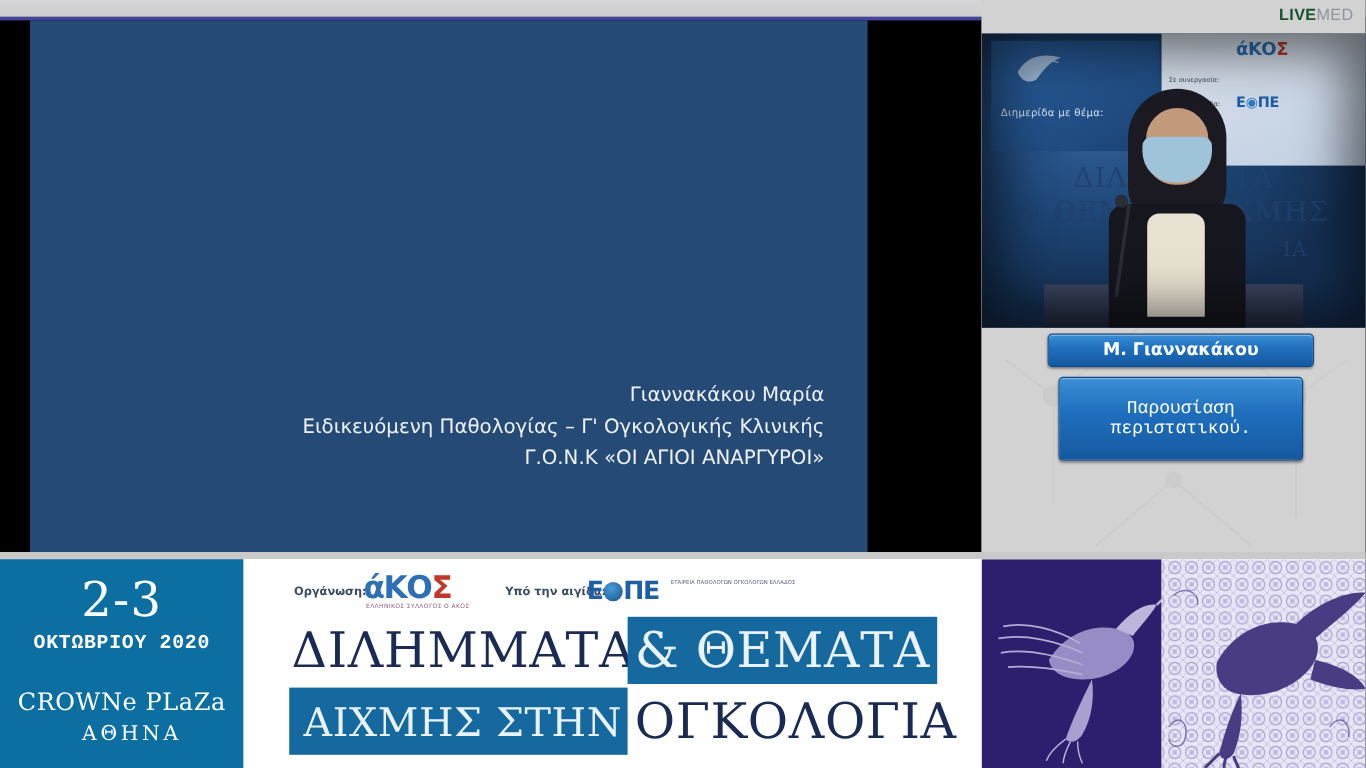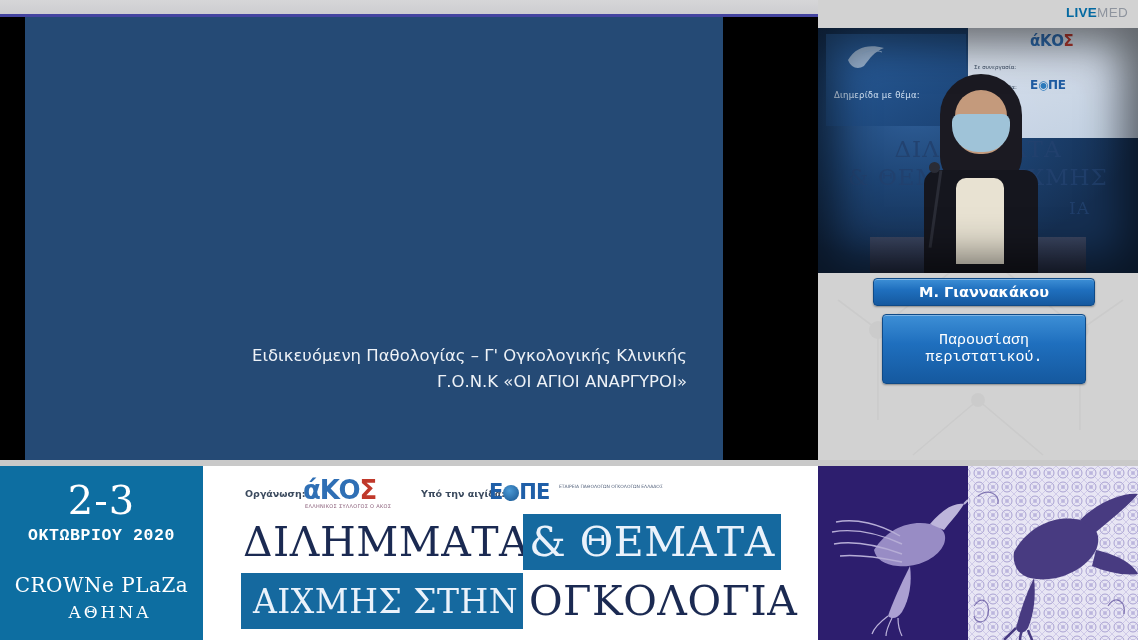--- a/index.html
+++ b/index.html
@@ -59,21 +59,21 @@
   }
   .watermark{
     position:absolute; inset:0;
     opacity:.55;
   }
   .livemed{
     position:absolute; right:10px; top:5px;
     font-size:13.5px; letter-spacing:.3px;
     font-family:"Liberation Sans", sans-serif;
   }
-  .livemed .lv{ color:#0369a1; font-weight:700;padding-left:32px; }
+  .livemed .lv{ color:#14532d; font-weight:700;padding-left:32px; }
   .livemed .md{ color:#8e949e; font-weight:400; }
 
   
   .video{
     position:absolute; left:0px; top:28px; width:320px; height:245px;
     background:#0c1020; overflow:hidden;
   }
   .v-backdrop{ position:absolute; inset:0;
     background:
       radial-gradient(ellipse 70% 60% at 30% 35%, #2e5d96 0%, #1d4474 48%, #152f52 100%),
@@ -264,20 +264,21 @@
 
 <div id="root">
 
   <div class="top-strip"></div>
 
   <div class="stage">
     <div class="stage-topline"></div>
     <div class="slide">
       <div class="slide-inner">
         <div class="slide-author">
+          <span class="ln">Γιαννακάκου Μαρία</span>
           <span class="ln">Ειδικευόμενη Παθολογίας – Γ' Ογκολογικής Κλινικής</span>
           <span class="ln">Γ.Ο.Ν.Κ  «ΟΙ  ΑΓΙΟΙ  ΑΝΑΡΓΥΡΟΙ»</span>
         </div>
       </div>
     </div>
   </div>
 
   <div class="rightcol">
 
     <svg class="watermark" viewBox="0 0 320 460" preserveAspectRatio="none">

